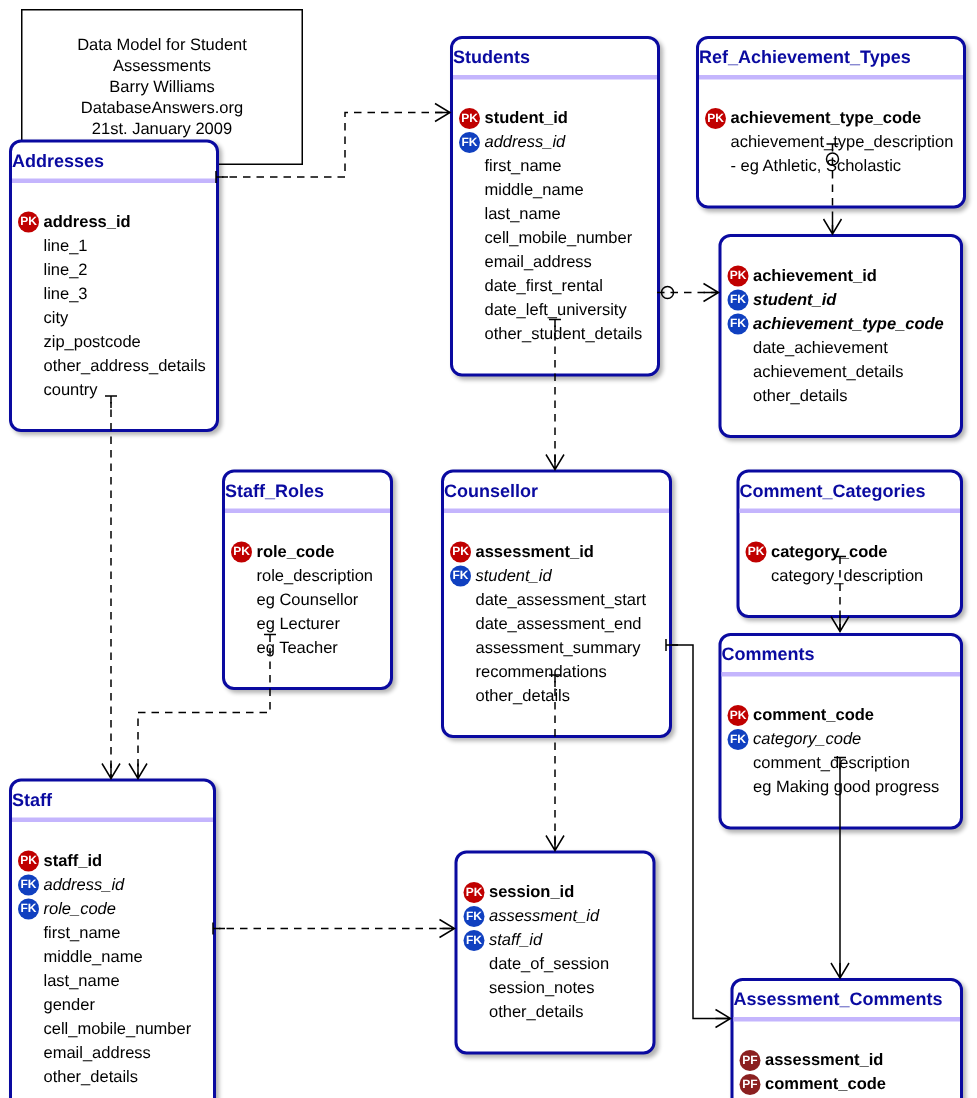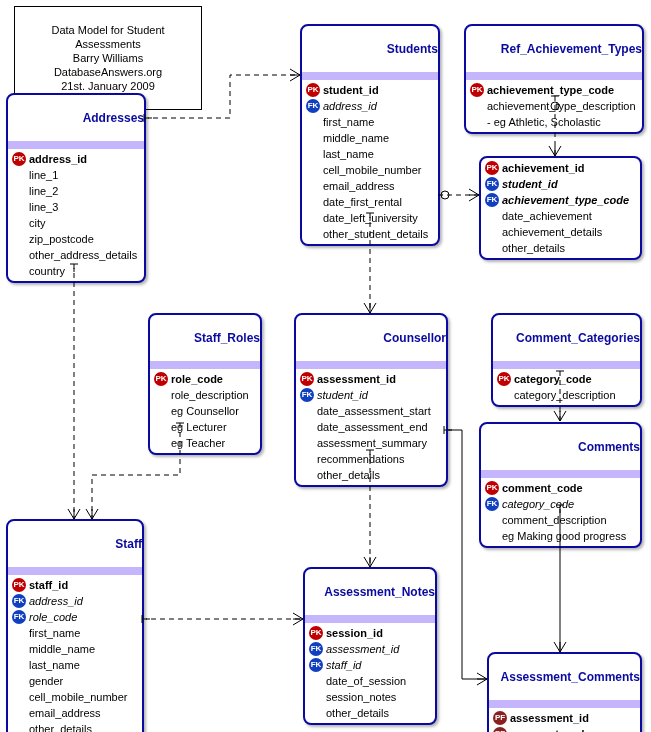--- a/index.html
+++ b/index.html
@@ -1,19 +1,19 @@
 <!DOCTYPE html>
 <html><head>
 <meta charset="utf-8">
 <style>
 body{margin:0;font-family:Arial,sans-serif;font-size:11px;background:#fff;width:651px;height:732px;position:relative;color:#000}
 .titlebox{position:absolute;border:1px solid #000;background:#fff;padding:16px 8px;text-align:center;line-height:14px}
 .entity{position:absolute;border:2px solid #0a0aa0;border-radius:8px;background:#fff;box-shadow:2px 2px 3px rgba(0,0,0,0.3)}
-.ehead{text-align:right;font-weight:bold;color:#0a0aa0;padding:16px 0;border-bottom:8px solid #c4b5fd;font-size:12px}
-.ebody{padding:2px 4px}
+.ehead{text-align:left;font-weight:bold;color:#0a0aa0;padding:5px 0;border-bottom:3px solid #c4b5fd;font-size:12px}
+.ebody{padding:18px 4px}
 .row{display:flex;align-items:center;line-height:16px;gap:3px}
 .k{width:14px;height:14px;border-radius:50%;display:inline-flex;align-items:center;justify-content:center;font-size:8px;font-weight:bold;color:#fff;flex-shrink:0}
 .pk{background:#c00000}
 .fk{background:#1040c0}
 .pf{background:#8b2020}
 .sp{width:14px;flex-shrink:0}
 .b{font-weight:bold}
 .i{font-style:italic}
 svg{position:absolute;top:0;left:0;pointer-events:none}
 .rel{stroke:#000;stroke-width:1;fill:none}
@@ -296,21 +296,20 @@
         <span>email_address</span>
       </div>
 <div class="row">
         <span class="sp"></span>
         <span>other_details</span>
       </div>
 </div>
   </div>
 
 <div class="entity" style="left:303px;top:567px;width:130px">
-<div class="ehead">Assessment_Notes</div>
 <div class="ebody">
 <div class="row">
         <span class="k pk">PK</span>
         <span class="b">session_id</span>
       </div>
 <div class="row">
         <span class="k fk">FK</span>
         <span class="i">assessment_id</span>
       </div>
 <div class="row">

